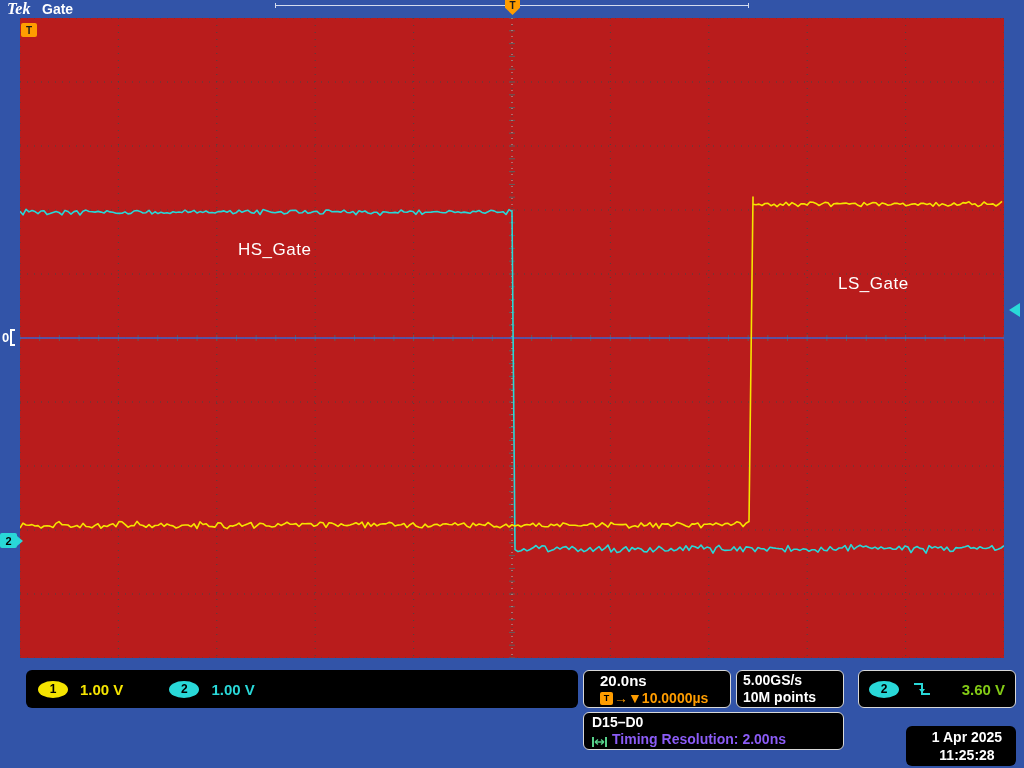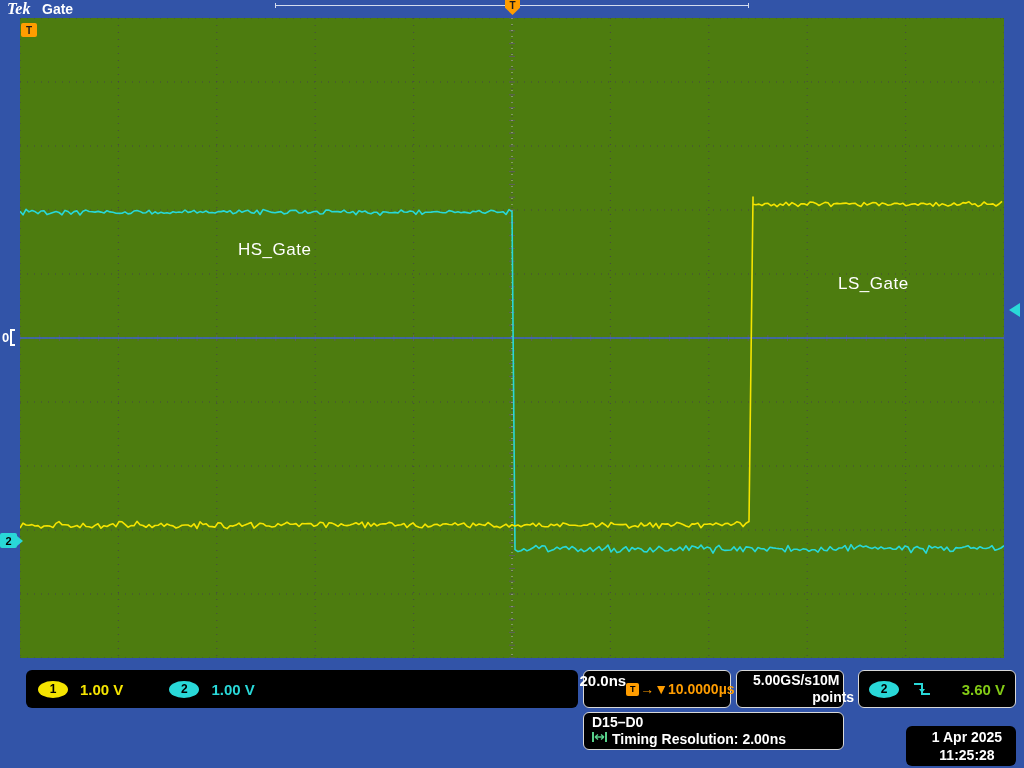--- a/index.html
+++ b/index.html
@@ -18,21 +18,21 @@
   .record-line .tick.left{left:0}
   .record-line .tick.right{right:0}
   .trig-flag{
     position:absolute;left:505px;top:0;width:15px;height:15px;
     background:#ff9d00;
     clip-path:polygon(0 0,100% 0,100% 52%,50% 100%,0 52%);
     display:flex;align-items:flex-start;justify-content:center;
     font:bold 10px "Liberation Sans",sans-serif;color:#1a1a1a;
   }
   
-  .graticule{position:absolute;left:20px;top:18px;width:984px;height:640px;background:#4d7c0f;}
+  .graticule{position:absolute;left:20px;top:18px;width:984px;height:640px;background:#b91c1c;}
   .graticule svg{position:absolute;left:0;top:0;}
   .trace-label{position:absolute;color:#fff;font:17px "Liberation Sans",sans-serif;letter-spacing:.5px;}
   .label-hs{left:218px;top:222px;}
   .label-ls{left:818px;top:220px;margin-top:36px;}
   
   .tl-trig-marker{
     position:absolute;left:21px;top:23px;width:16px;height:14px;background:#ff9d00;border-radius:2px;
     display:flex;align-items:center;justify-content:center;font:bold 10px "Liberation Sans",sans-serif;color:#1a1a1a;
   }
   .d0-marker{position:absolute;left:2px;top:329px;display:flex;align-items:center;}
@@ -48,33 +48,33 @@
   .ch-bar{left:26px;top:670px;width:552px;height:38px;display:flex;align-items:center;}
   .badge{display:flex;align-items:center;justify-content:center;border-radius:50%;color:#000;font:bold 12px "Liberation Sans",sans-serif;}
   .badge.ellipse{width:30px;height:17px;}
   .badge.yellow{background:#f5e400;}
   .badge.cyan{background:#29d8d8;}
   .scale-text{font:bold 15px "Liberation Sans",sans-serif;margin-left:12px;}
   .scale-yellow{color:#f5e400;}
   .scale-cyan{color:#29d8d8;}
   .ch1-group{margin-left:12px;display:flex;align-items:center;}
   .ch2-group{margin-left:46px;display:flex;align-items:center;}
-  .horiz-box{left:583px;top:670px;width:148px;height:38px;padding:1px 16px;display:flex;justify-content:center;}
+  .horiz-box{left:583px;top:670px;width:148px;height:38px;padding:1px 16px;display:flex;flex-direction:column;justify-content:center;}
   .horiz-box .line1{font:bold 15px "Liberation Sans",sans-serif;color:#fff;line-height:18px;}
   .horiz-box .line2{display:flex;align-items:center;line-height:17px;}
   .t-badge{width:13px;height:13px;background:#ff9d00;border-radius:2px;display:flex;align-items:center;justify-content:center;font:bold 9px "Liberation Sans",sans-serif;color:#000;margin-right:1px;}
   .orange-text{color:#ff9d00;font:bold 14px "Liberation Sans",sans-serif;}
-  .acq-box{left:736px;top:670px;width:108px;height:38px;padding:1px 16px;display:flex;flex-direction:row;justify-content:flex-start;}
+  .acq-box{left:736px;top:670px;width:108px;height:38px;padding:1px 6px;display:flex;flex-direction:column;justify-content:center;}
   .acq-box div{font:bold 14px "Liberation Sans",sans-serif;color:#fff;line-height:17px;}
   .trig-box{left:858px;top:670px;width:158px;height:38px;display:flex;align-items:center;padding:0 10px;}
   .trig-box .level{margin-left:auto;font:bold 15px "Liberation Sans",sans-serif;color:#84cc16;}
   .slope-icon{margin-left:14px;display:flex;align-items:center;}
   .dig-box{left:583px;top:712px;width:261px;height:38px;padding:0 8px;display:flex;flex-direction:column;justify-content:center;}
   .dig-box .line1{font:bold 14px "Liberation Sans",sans-serif;color:#fff;line-height:17px;}
-  .dig-box .line2{display:flex;align-items:flex-start;font:bold 14px "Liberation Sans",sans-serif;color:#ffffff;line-height:17px;}
+  .dig-box .line2{display:flex;align-items:flex-end;font:bold 14px "Liberation Sans",sans-serif;color:#8b5cf6;line-height:17px;}
   .timing-icon{margin-right:5px;display:flex;align-items:center;}
   .date-box{left:906px;top:726px;width:110px;height:40px;display:flex;flex-direction:column;align-items:center;justify-content:center;padding-left:12px;}
   .date-box div{font:bold 14px "Liberation Sans",sans-serif;color:#fff;line-height:18px;}
 </style>
 </head>
 <body>
 
 <span class="tek-logo">Tek</span>
 <span class="acq-status">Gate</span>
 <div class="record-line">

